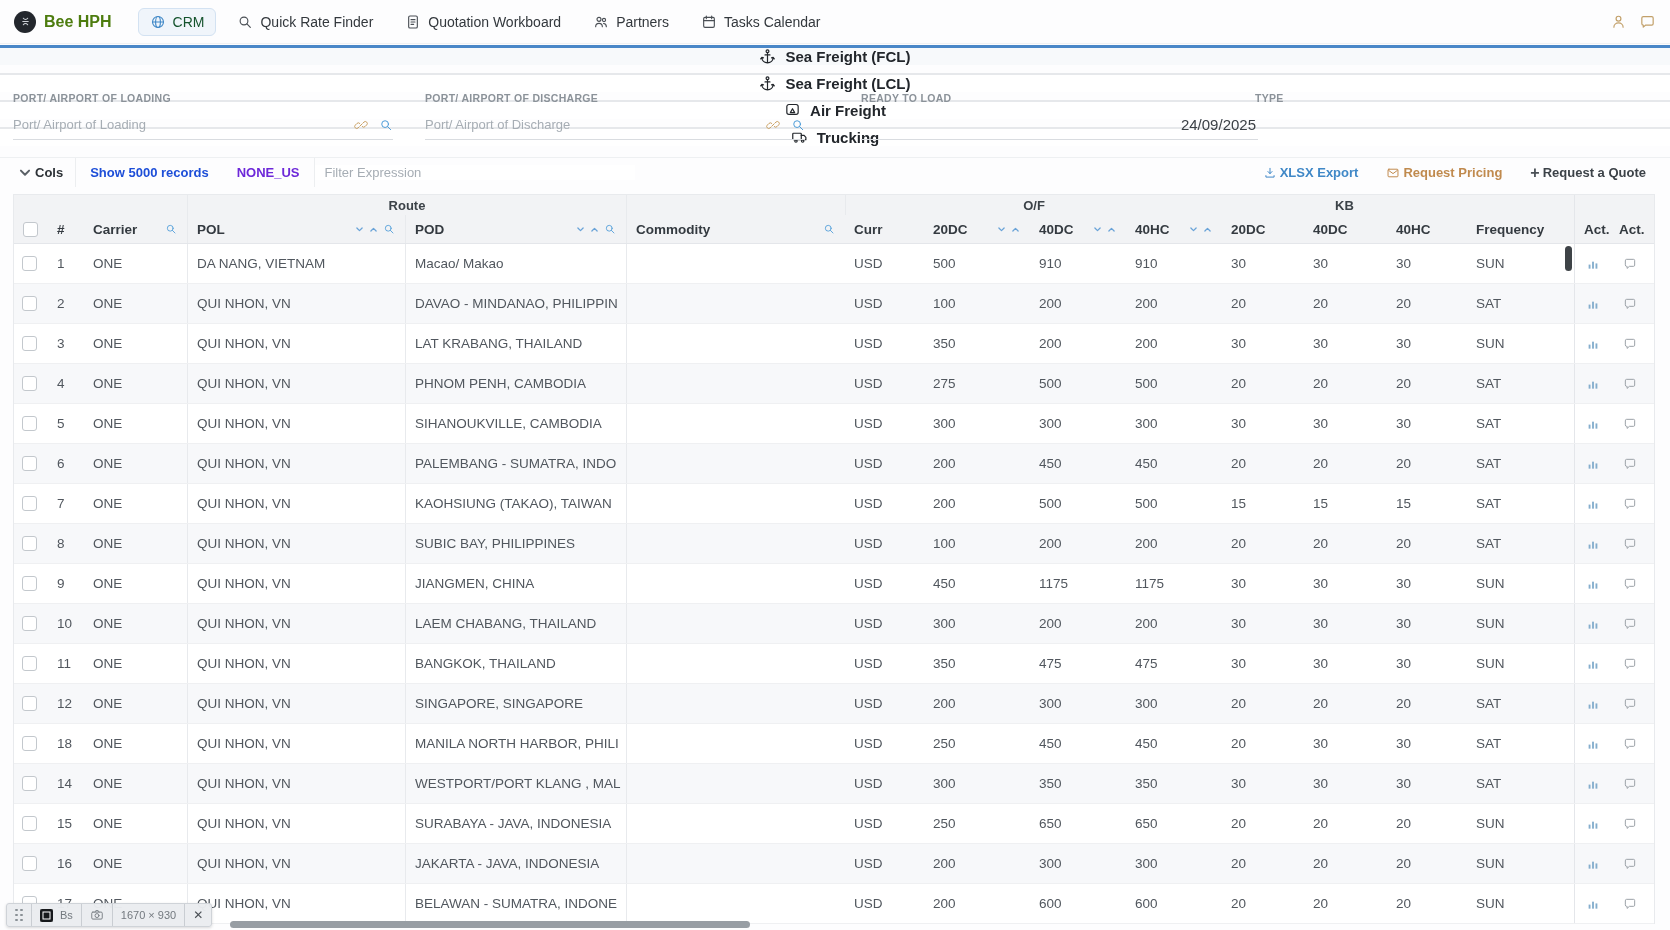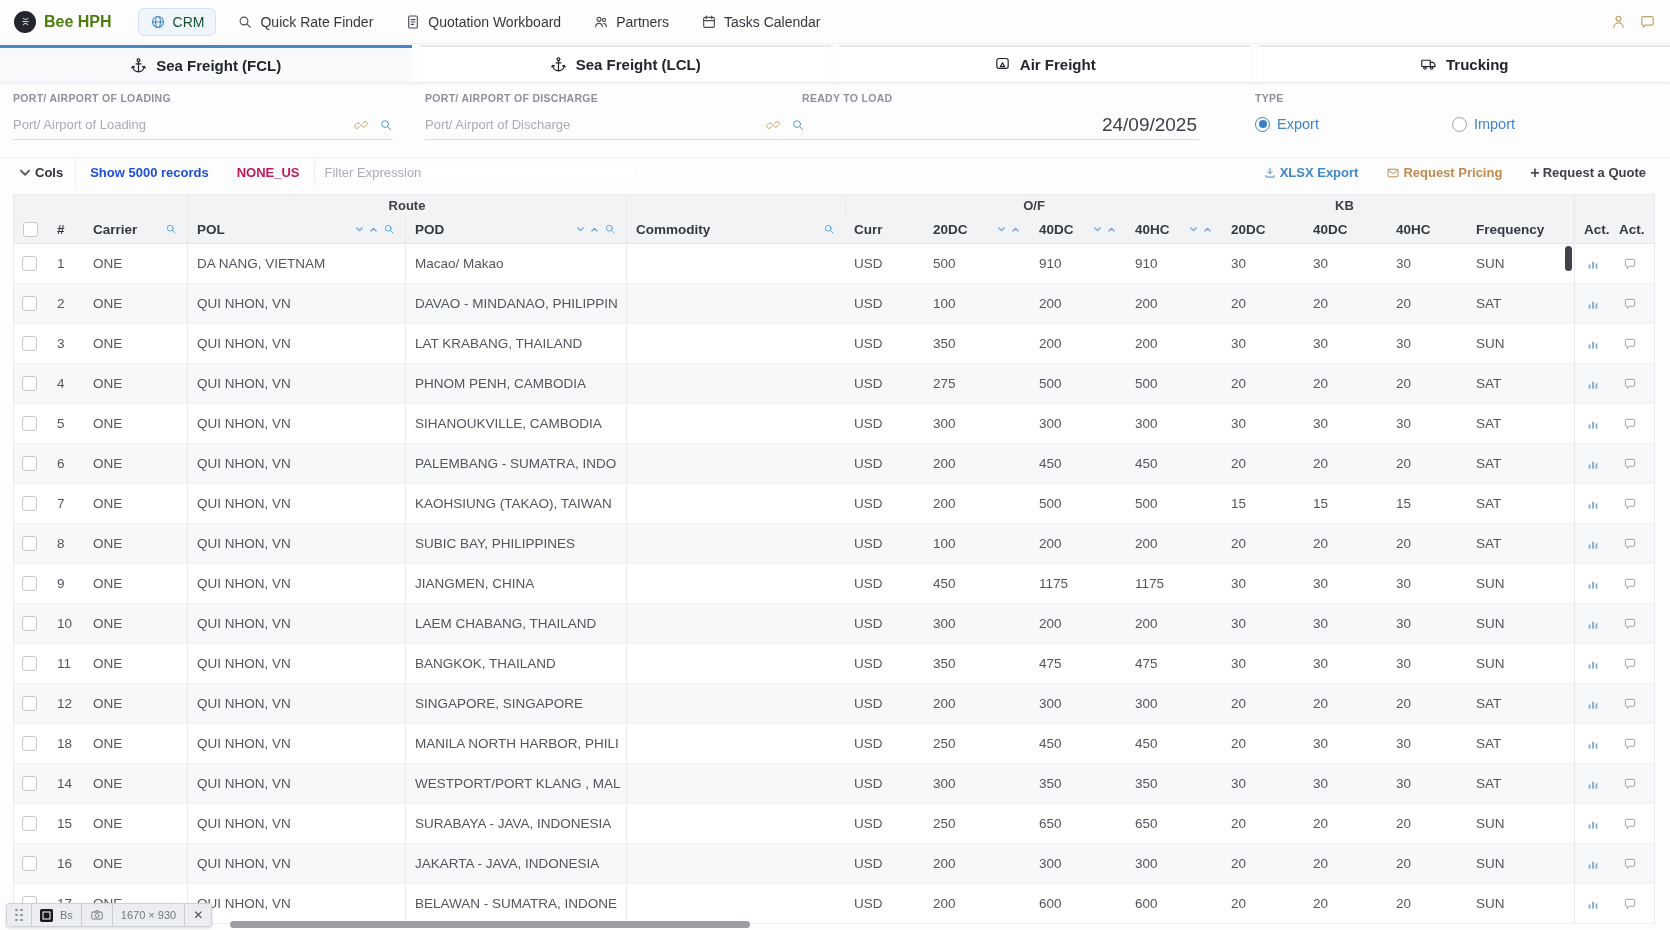--- a/index.html
+++ b/index.html
@@ -16,51 +16,51 @@
   .brand .logo svg { width:13px; height:13px; stroke-width:2; }
   .brand-name { font-size:16px; font-weight:700; color:#4d7c0f; }
   .nav-item { display:flex; align-items:center; gap:7px; font-size:14px; color:#33383d; padding:5px 11px; margin-right:10px; border-radius:6px; cursor:pointer; white-space:nowrap; }
   .nav-item svg { width:16px; height:16px; color:#4a4f55; }
   .nav-item.active { color:#14532d; background:#f0f5fb; border:1px solid #d3e2f2; }
   .nav-item.active svg { color:#4088c7; }
   .nav-right { margin-left:auto; display:flex; align-items:center; gap:12px; color:#c2a06a; }
   .nav-right svg { width:17px; height:17px; }
 
   
-  .tabs { position:absolute; left:0; top:45px; width:1670px; height:38px; display:flex; gap:8px; border-bottom:1px solid #e9ebee; box-shadow:0 2px 3px rgba(0,0,0,0.03); }
+  .tabs { position:absolute; left:0; top:45px; width:1670px; height:38px; display:flex; gap:8px; border-bottom:1px solid #e9ebee; box-shadow:0 2px 3px rgba(0,0,0,0.03);flex-direction:column; }
   .tab { flex:1; display:flex; align-items:center; justify-content:center; gap:9px; font-size:15px; font-weight:700; color:#22262b; border-top:2px solid #e6e8eb; background:#fff; cursor:pointer; }
   .tab svg { width:17px; height:17px; }
   .tab.active { border-top:3px solid #4a87c8; background:#f7f9fb; }
 
   
   .filters { position:absolute; left:0; top:84px; width:1670px; height:72px; }
   .fcol { position:absolute; top:0; }
   .f-label { font-size:10.5px; font-weight:600; letter-spacing:.3px; color:#8b9299; text-transform:uppercase; margin:8px 0 0 0; }
   .f-inputrow { display:flex; align-items:center; height:30px; margin-top:6px; border-bottom:1px solid #d9dce0; }
   .f-input { flex:1; border:0; outline:0; background:transparent; font-size:13px; color:#3b4046; font-family:inherit; }
   .f-input::placeholder { color:#a6adb4; }
-  .f-input.right { text-align:right; font-size:19px; padding-right:2px; }
+  .f-input.right { text-align:right; font-size:15px; padding-right:2px; }
   .f-icons { display:flex; align-items:center; gap:11px; padding-left:8px; }
   .f-icons svg { width:14px; height:14px; cursor:pointer; }
   .ic-gold { color:#c9a063; }
   .ic-blue { color:#4b9bd8; }
   .radio-row { display:flex; align-items:center; margin-top:12px; }
   .radio-opt { display:flex; align-items:center; gap:7px; font-size:14.5px; color:#3f86c6; cursor:pointer; }
   .radio-opt + .radio-opt { margin-left:133px; }
   .rdot { width:15px; height:15px; border-radius:50%; border:1.5px solid #9aa2aa; position:relative; background:#fff; }
   .rdot.sel { border-color:#3a7fc2; }
   .rdot.sel::after { content:""; position:absolute; left:2.5px; top:2.5px; width:8px; height:8px; border-radius:50%; background:#3a7fc2; }
 
   
   .toolbar { position:absolute; left:0; top:157px; width:1670px; height:30px; display:flex; align-items:center; border-top:1px solid #eef0f2; font-size:13px; }
   .tb-item { display:flex; align-items:center; gap:3px; padding:0 14px; height:100%; white-space:nowrap; cursor:pointer; }
   .tb-cols { color:#2d3237; font-weight:600; border-right:1px solid #eceef0; padding:0 12px 0 18px; }
   .tb-cols svg { width:10px; height:10px; color:#5a6066; }
   .tb-link { color:#1d4ed8; font-weight:600; }
-  .tb-preset { color:#be185d; font-weight:700; border-right:1px solid #eceef0; }
+  .tb-preset { color:#6d28d9; font-weight:700; border-right:1px solid #eceef0; }
   .tb-filter { flex:0 0 320px; border:0; outline:0; font-size:13px; color:#3b4046; font-family:inherit; padding-left:10px; }
   .tb-filter::placeholder { color:#a6adb4; }
   .tb-spacer { flex:1; }
   .tb-xlsx { color:#4088c7; font-weight:700; }
   .tb-pricing { color:#c08a4e; font-weight:700; }
   .tb-quote { color:#3c4248; font-weight:700; padding-right:24px; }
   .tb-item svg { width:14px; height:14px; }
   .plus-glyph { font-size:16px; font-weight:700; color:#4a5056; }
 
   
@@ -293,38 +293,28 @@
         <span class="f-icons">
           <svg class="ic ic-gold">
               <use href="#i-link"></use>
             </svg>
           <svg class="ic ic-blue">
               <use href="#i-search"></use>
             </svg>
         </span>
       </div>
     </div>
-    <div class="fcol" style="left:802px;width:397px;">
+    <div class="fcol" style="left:861px;width:397px;">
       <div class="f-label">READY TO LOAD</div>
       <div class="f-inputrow">
         <input class="f-input right" value="24/09/2025" style="">
       </div>
     </div>
     <div class="fcol" style="left:1255px;width:400px;">
       <div class="f-label">TYPE</div>
-      <div class="radio-row">
-        <span class="radio-opt">
-          <span class="rdot sel"></span>
-          <span>Export</span>
-        </span>
-        <span class="radio-opt">
-          <span class="rdot"></span>
-          <span>Import</span>
-        </span>
-      </div>
     </div>
   </div>
 
   <div class="toolbar">
     <div class="tb-item tb-cols">
       <svg class="ic">
           <use href="#i-chevd"></use>
         </svg>
       <span>Cols</span>
     </div>

